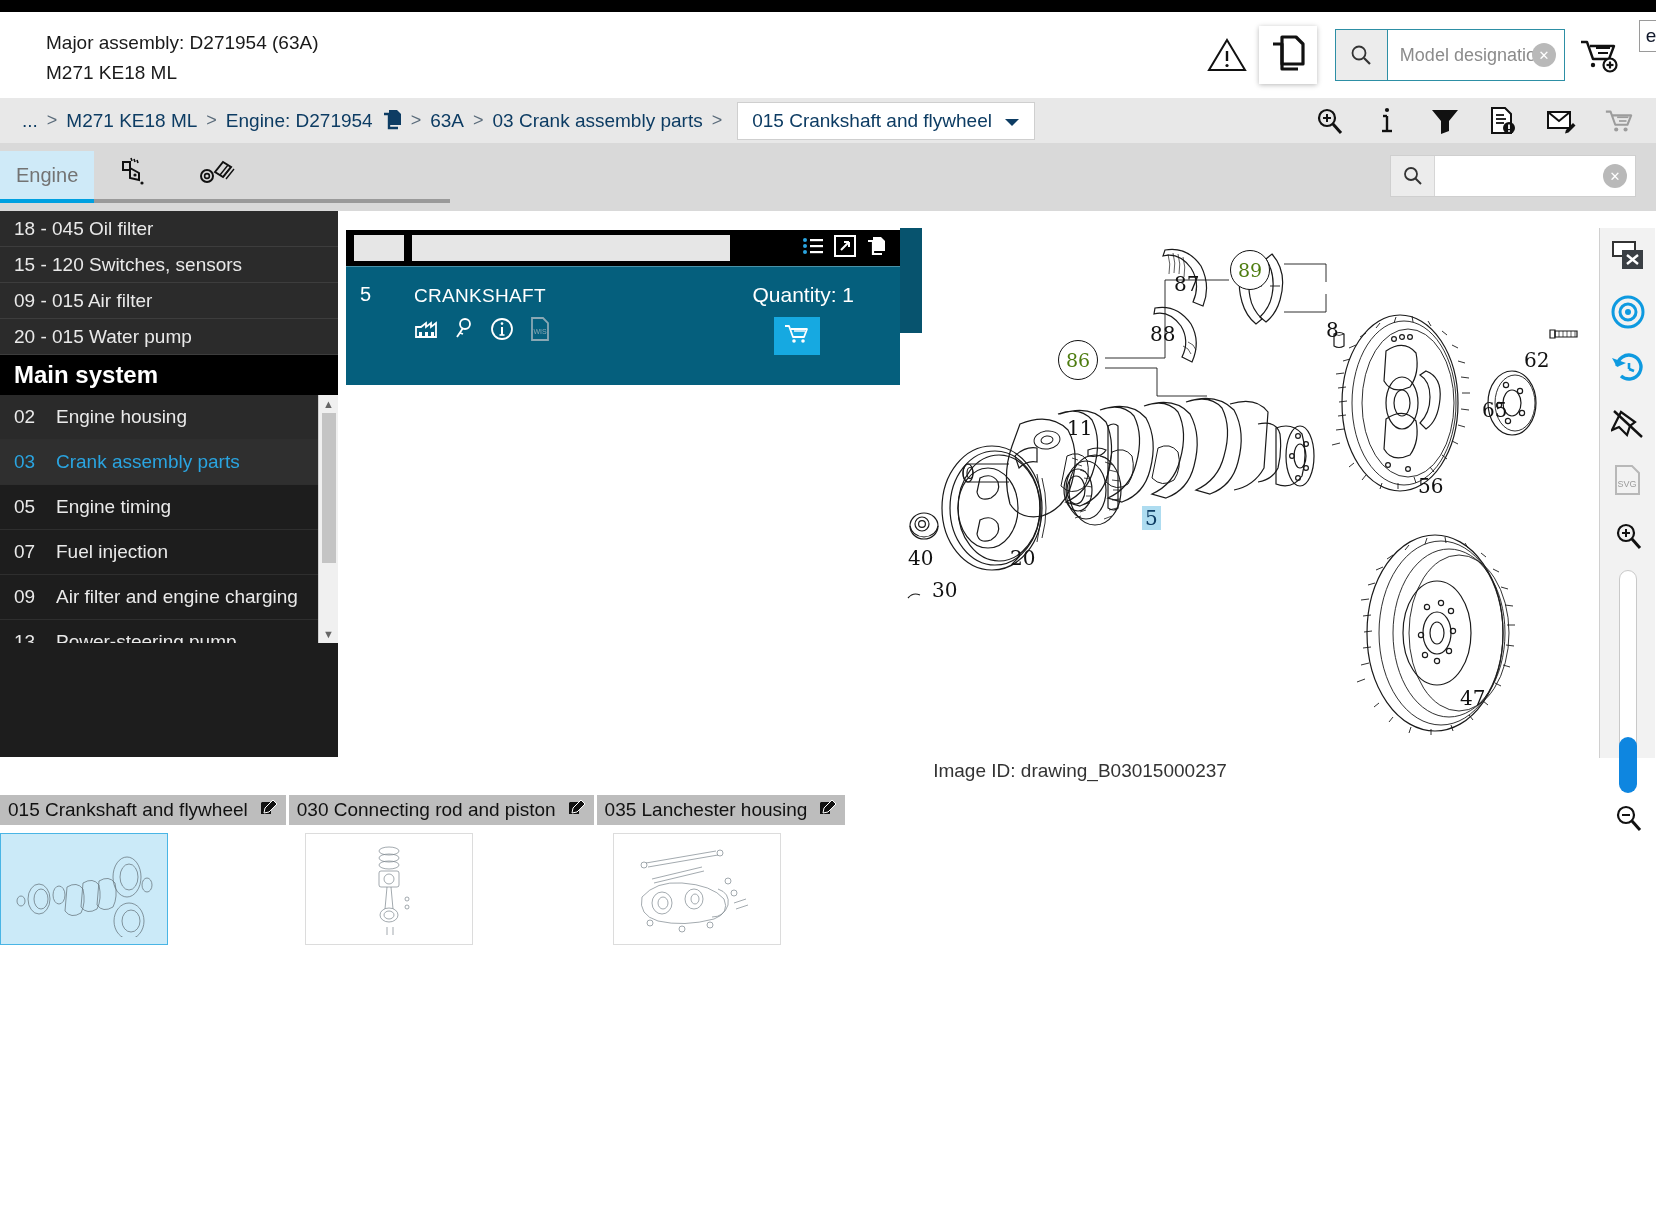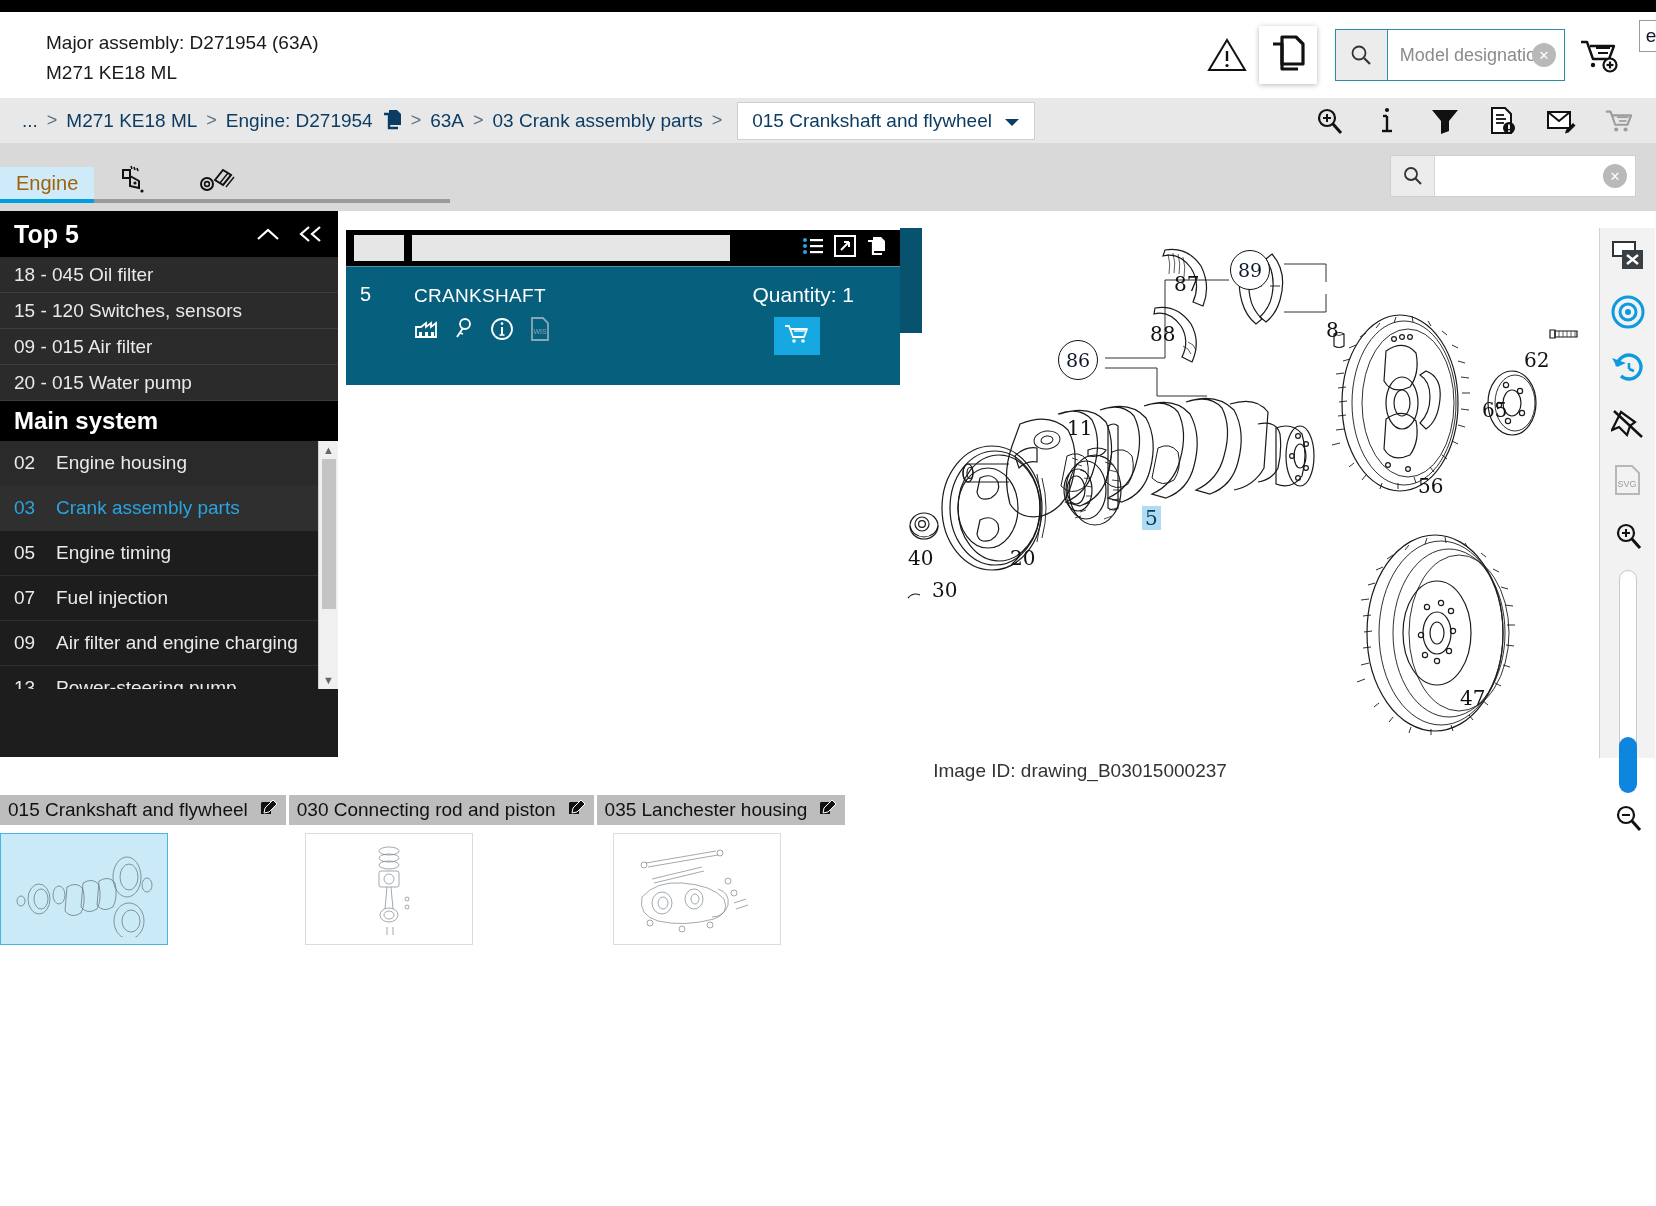--- a/index.html
+++ b/index.html
@@ -100,23 +100,23 @@
   .crumb-icons .ci { width: 30px; height: 30px; display: flex; align-items: center; justify-content: center; }
 
   
   .tabrow {
     position: absolute; left: 0; top: 143px;
     width: 1656px; height: 68px;
     background: #d9d9d9;
   }
   .tabs { display: flex; align-items: flex-end; height: 60px; }
   .tab {
-    height: 36px; min-width: 83px; padding: 0 16px;
+    height: 52px; min-width: 83px; padding: 0 16px;
     display: flex; align-items: center; justify-content: center;
-    font-size: 20px; color: #a16207;
+    font-size: 20px; color: #737373;
     border-bottom: 4px solid #9a9a9a;
   }
   .tab.active { background: #cfeaf8; border-bottom: 4px solid #00a0e0; }
   .tab.icon-tab { border-bottom: 4px solid #9a9a9a; background: transparent; }
   .tab-underline { width: 190px; height: 4px; background: #9a9a9a; }
 
   .tabrow-search {
     position: absolute; right: 20px; top: 12px;
     width: 246px; height: 42px;
     border: 1px solid #cfcfcf; background: #fff;
@@ -219,21 +219,21 @@
   .image-id {
     position: absolute; left: 900px; top: 760px;
     width: 360px; text-align: center;
     font-size: 19px; color: #333;
   }
   .callout { position: absolute; font-family: "DejaVu Serif", serif; font-size: 20px; color: #111; }
   .callout.sel { background: #aedcf0; color: #0d3c63; padding: 0 3px; }
   .callout-circle {
     position: absolute; width: 40px; height: 40px; border: 1.5px solid #111;
     border-radius: 50%; display: flex; align-items: center; justify-content: center;
-    font-family: "DejaVu Serif", serif; font-size: 19px; color: #0f172a; background: #fff;
+    font-family: "DejaVu Serif", serif; font-size: 19px; color: #4d7c0f; background: #fff;
   }
 
   
   .righttools {
     position: absolute; right: 1px; top: 228px;
     width: 56px; height: 530px;
     background: #f2f2f2; border-left: 1px solid #d0d0d0;
   }
   .rt-btn { height: 56px; display: flex; align-items: center; justify-content: center; }
   .rt-slider {
@@ -447,35 +447,20 @@
         </svg>
     </div>
     <div class="fw2">
       <input type="text" placeholder="" style="">
       <div class="clear-x">✕</div>
     </div>
   </div>
 </div>
 
 <div class="leftpanel">
-  <div class="panel-head">
-    <span>Top 5</span>
-    <span class="headicons">
-      <span>
-        <svg width="24" height="16" viewBox="0 0 24 16">
-            <path d="M2 12 L12 3 L22 12" fill="none" stroke="#fff" stroke-width="2.2"></path>
-          </svg>
-      </span>
-      <span>
-        <svg width="26" height="18" viewBox="0 0 26 18">
-            <path d="M11 2 L3 9 L11 16 M22 2 L14 9 L22 16" fill="none" stroke="#fff" stroke-width="2.2"></path>
-          </svg>
-      </span>
-    </span>
-  </div>
 
   <div class="top5-list">
     <div class="top5-item">18 - 045 Oil filter</div>
     <div class="top5-item">15 - 120 Switches, sensors</div>
     <div class="top5-item">09 - 015 Air filter</div>
     <div class="top5-item">20 - 015 Water pump</div>
   </div>
 
   <div class="mg-head">
     <span>Main system</span>

